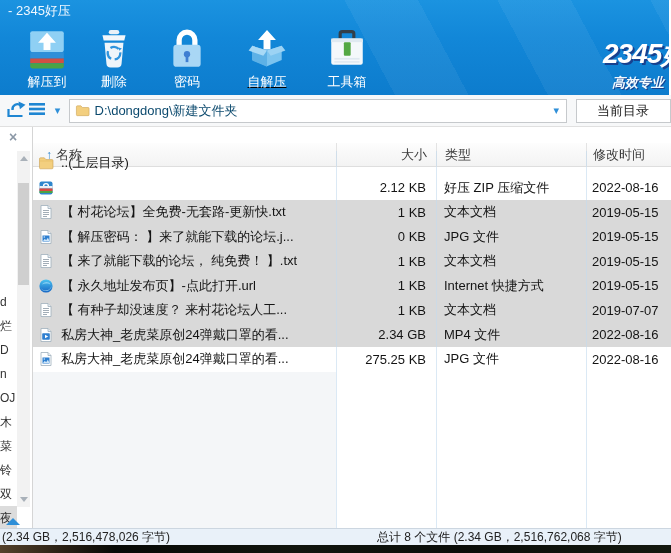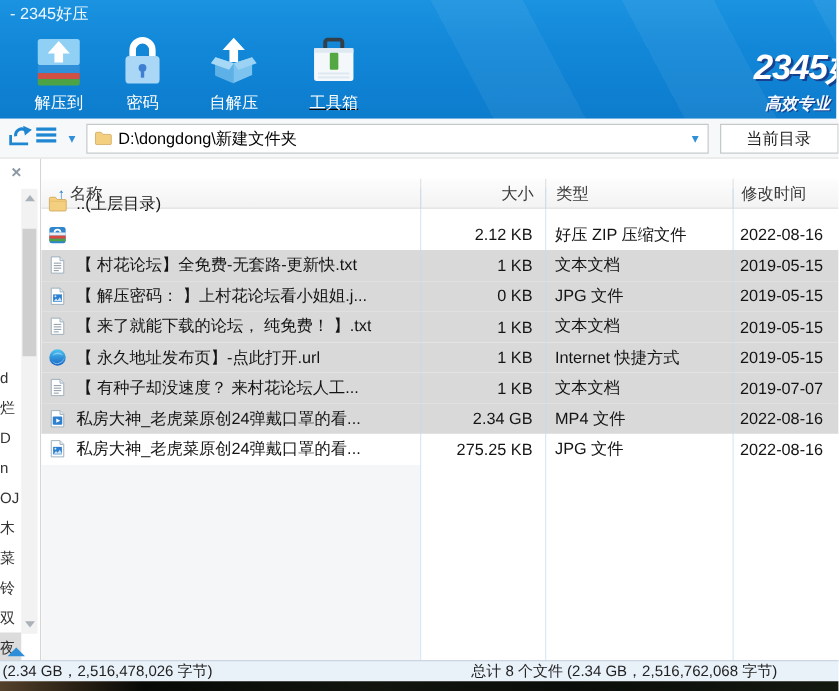--- a/index.html
+++ b/index.html
@@ -30,21 +30,21 @@
 
   
   .addressrow { position:absolute; left:0; top:95px; width:671px; height:32px; background:#f7f8f9;
                 border-bottom:1px solid #e0e0e0; display:flex; align-items:center; }
   .up-btn { width:26px; height:24px; margin-left:4px; display:flex; align-items:center; justify-content:center; cursor:pointer; }
   .view-btn { width:34px; height:24px; margin-left:2px; display:flex; align-items:center; justify-content:center; cursor:pointer; }
   .addr-input { margin-left:4px; width:528px; height:24px; background:#fff; border:1px solid #c6c9cc;
                 display:flex; align-items:center; cursor:text; }
   .addr-folder { width:15px; height:15px; margin:0 5px 0 5px; flex:none; }
   .addr-folder svg { width:15px; height:15px; display:block; }
-  .addr-text { flex:1; font-size:13px; color:#000000; white-space:nowrap; overflow:hidden; }
+  .addr-text { flex:1; font-size:13px; color:#0c4a6e; white-space:nowrap; overflow:hidden; }
   .addr-caret { color:#2f8fd8; font-size:11px; margin:0 7px; cursor:pointer; }
   .current-dir { margin-left:9px; height:24px; min-width:95px; background:#fff; border:1px solid #c6c9cc;
                  line-height:22px; font-size:13px; color:#222; padding:0 20px; white-space:nowrap; }
 
   
   .sidebar { position:absolute; left:0; top:127px; width:33px; height:401px; background:#fff;
              border-right:1px solid #d5d5d5; overflow:hidden; }
   .tree-close { position:absolute; left:9px; top:2px; font-size:14px; font-weight:bold; color:#8b98a6; cursor:pointer; }
   .tree-scrollbar { position:absolute; left:17px; top:24px; width:13px; height:356px; background:#f2f2f2; }
   .sb-arrow { position:absolute; left:3px; width:0; height:0; border-left:4px solid transparent; border-right:4px solid transparent; }
@@ -108,20 +108,32 @@
               <rect x="4" y="23" width="32" height="6" fill="#2f8fd8"></rect>
               <rect x="4" y="29" width="32" height="4.5" fill="#d24f43"></rect>
               <path d="M4 33.5 h32 v3 a2 2 0 0 1-2 2 h-28 a2 2 0 0 1-2-2 z" fill="#4ba345"></path>
             </svg>
           </span>
           <span class="tb-lb">解压到</span>
         </div>
         <div class="tb-btn">
           <span class="tb-ic">
             <svg viewBox="0 0 40 40">
+              <rect x="15" y="2" width="10" height="4" rx="2" fill="#e8f1f8"></rect>
+              <path d="M9 7 h22 l-1.2 5 H10.2 z" fill="#f2f7fb"></path>
+              <path d="M11 14 h18 l-1.8 20 a4 4 0 0 1-4 3.6 h-6.4 a4 4 0 0 1-4-3.6 z" fill="#eef5fa"></path>
+              <circle cx="20" cy="24" r="6" fill="none" stroke="#2f94dd" stroke-width="2.2" stroke-dasharray="8.5 3.5"></circle>
+              <path d="M24.5 18.5 l3 1 -2.6 2.2 z" fill="#2f94dd"></path>
+            </svg>
+          </span>
+          <span class="tb-lb">删除</span>
+        </div>
+        <div class="tb-btn">
+          <span class="tb-ic">
+            <svg viewBox="0 0 40 40">
               <path d="M12.5 18 v-6.5 a7.5 7.5 0 0 1 15 0 V18" fill="none" stroke="#fff" stroke-width="5" stroke-linecap="round"></path>
               <rect x="7" y="16" width="26" height="21" rx="3" fill="#a9d7f5"></rect>
               <circle cx="20" cy="25" r="3" fill="#3f7fd2"></circle>
               <rect x="18.7" y="26" width="2.6" height="6.5" fill="#3f7fd2"></rect>
             </svg>
           </span>
           <span class="tb-lb">密码</span>
         </div>
         <div class="tb-btn">
           <span class="tb-ic">
@@ -267,21 +279,21 @@
           <div class="fcell fname">
             <span class="fic">
               <svg viewBox="0 0 16 16">
                 <path d="M3 1.5 h7 l3 3 v10 H3 z" fill="#fff" stroke="#9fb0bd" stroke-width="0.8"></path>
                 <path d="M10 1.5 v3 h3" fill="#e8eef3" stroke="#9fb0bd" stroke-width="0.8"></path>
                 <rect x="4.5" y="6.5" width="7" height="6" fill="#2e7fd0"></rect>
                 <path d="M5 12 l1.8-2.2 1.3 1.4 1.8-2.4 1.6 3.2 z" fill="#cfe6f8"></path>
                 <circle cx="6.3" cy="8" r="0.8" fill="#cfe6f8"></circle>
               </svg>
             </span>
-            <span class="ftext">【 解压密码： 】上村花论坛看小姐姐.j...</span>
+            <span class="ftext">【 解压密码： 】来了就能下载的论坛.j...</span>
           </div>
           <div class="fcell fsize">0 KB</div>
           <div class="fcell ftype">JPG 文件</div>
           <div class="fcell fmod">2019-05-15</div>
         </div>
         <div class="frow sel">
           <div class="fcell fname">
             <span class="fic">
               <svg viewBox="0 0 16 16">
                 <path d="M3 1.5 h7 l3 3 v10 H3 z" fill="#fff" stroke="#9fb0bd" stroke-width="0.8"></path>

